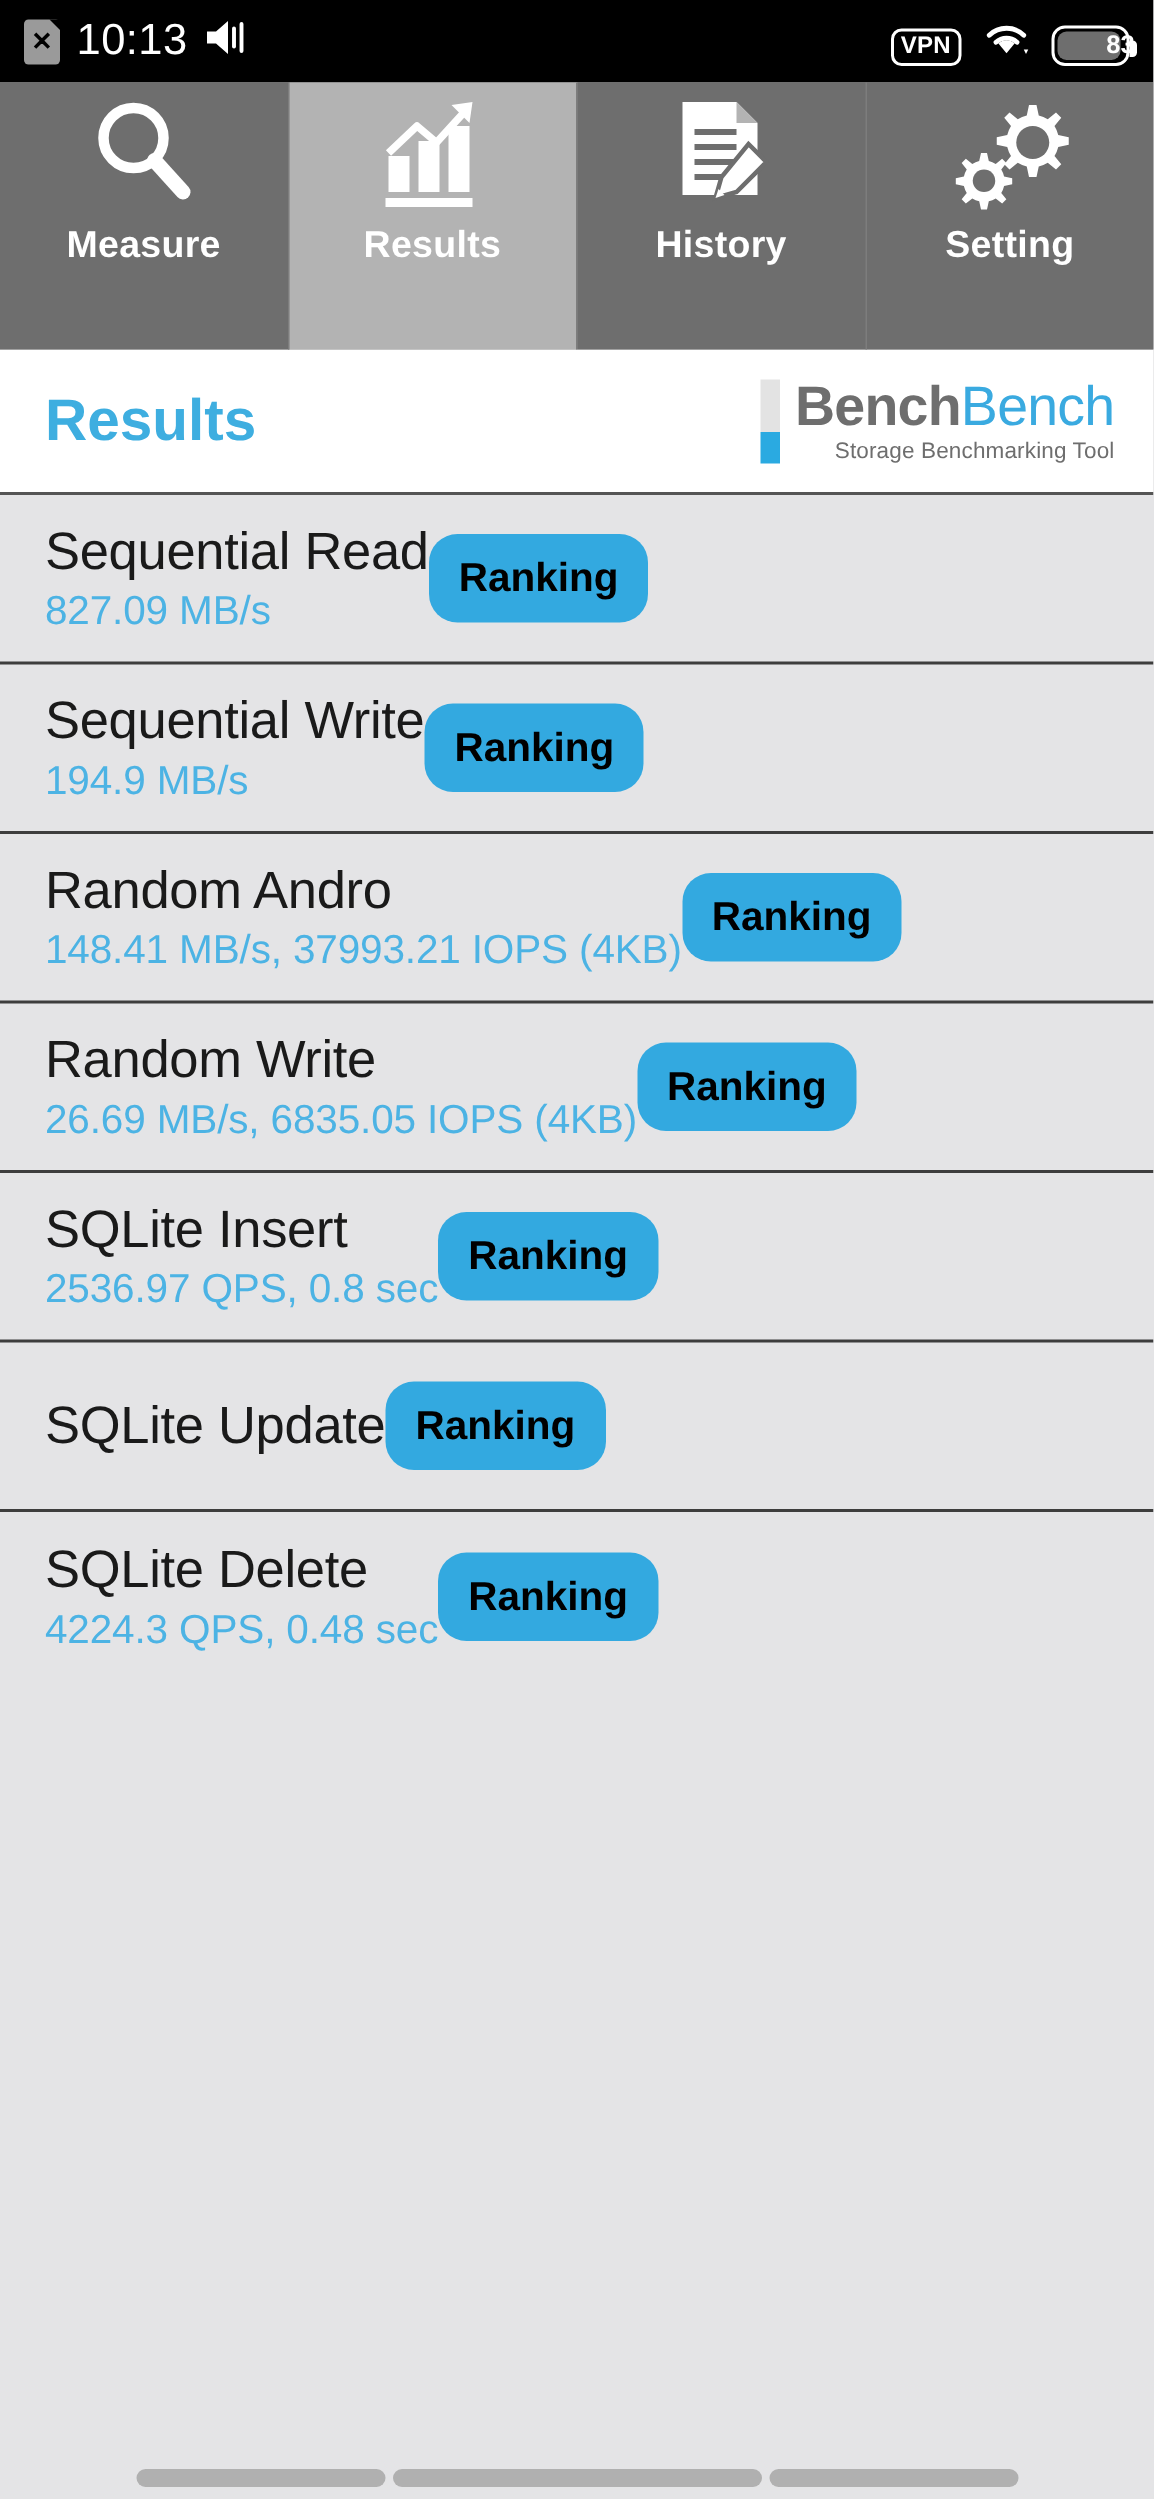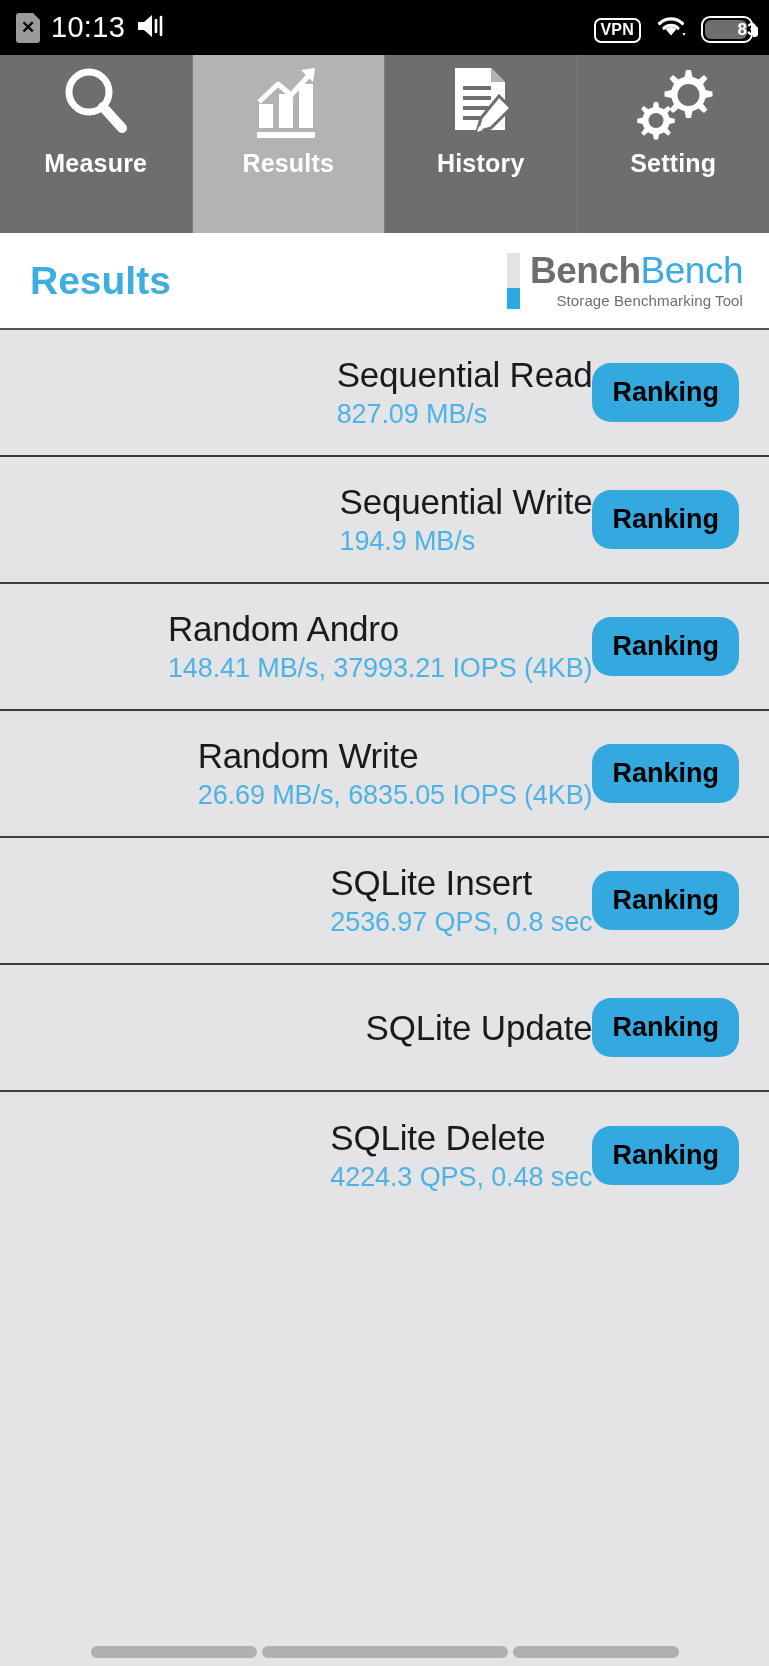--- a/index.html
+++ b/index.html
@@ -76,22 +76,22 @@
   .logo-bar-bot { height:21px; background:#2aaae1; }
   .logo-text-wrap { display:flex; flex-direction:column; align-items:flex-end; }
   .logo-main { font-size:37px; font-weight:bold; line-height:1; letter-spacing:-0.5px; }
   .logo-andro { color:#6e6e6e; }
   .logo-bench { color:#3aaae0; font-weight:normal; }
   .logo-sub { font-size:15px; color:#6e6e6e; margin-top:3px; letter-spacing:0.1px; }
 
   
   .list { background:#e4e4e6; }
   .row {
-    position:relative; height:127px;
-    display:flex; align-items:center; justify-content:flex-end;
+    position:relative; height:113px;
+    display:flex; align-items:center; justify-content:flex-start;
     padding:0 30px 0 30px;
     border-bottom:2px solid #3d3d3d;
   }
   .row-texts { display:flex; flex-direction:column; justify-content:center; gap:4px; }
   .row-title { font-size:35px; color:#1a1a1a; font-weight:400; letter-spacing:-0.2px; }
   .row-value { font-size:27px; color:#4cb3e4; letter-spacing:-0.1px; }
   .rank-btn {
     background:#33a9e0; color:#000000; border:none; border-radius:19px;
     font-size:27px; font-weight:bold; padding:14px 20px;
     font-family:"Liberation Sans", sans-serif; cursor:pointer;

